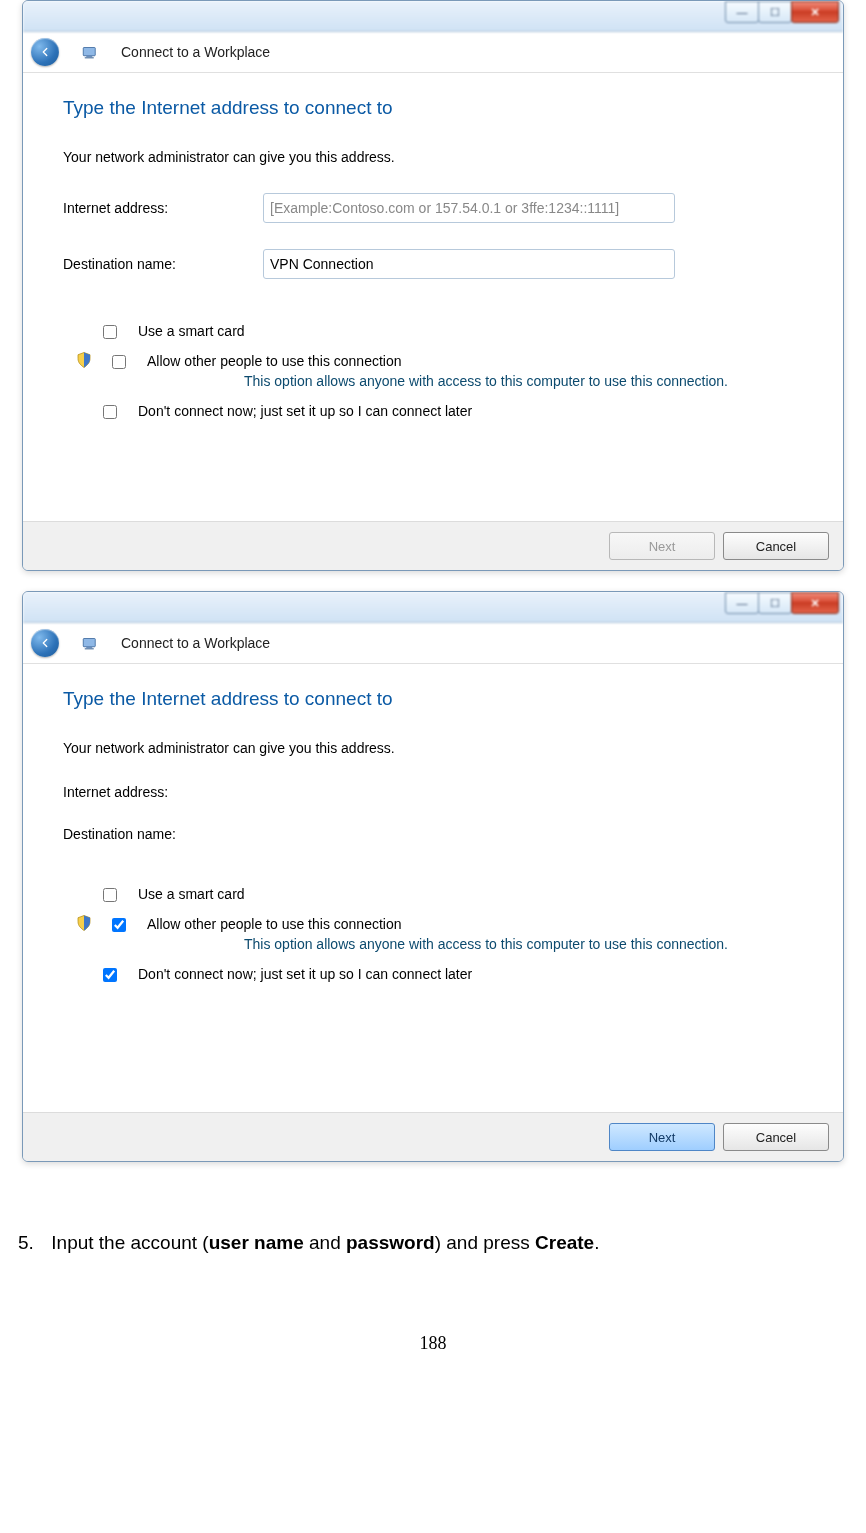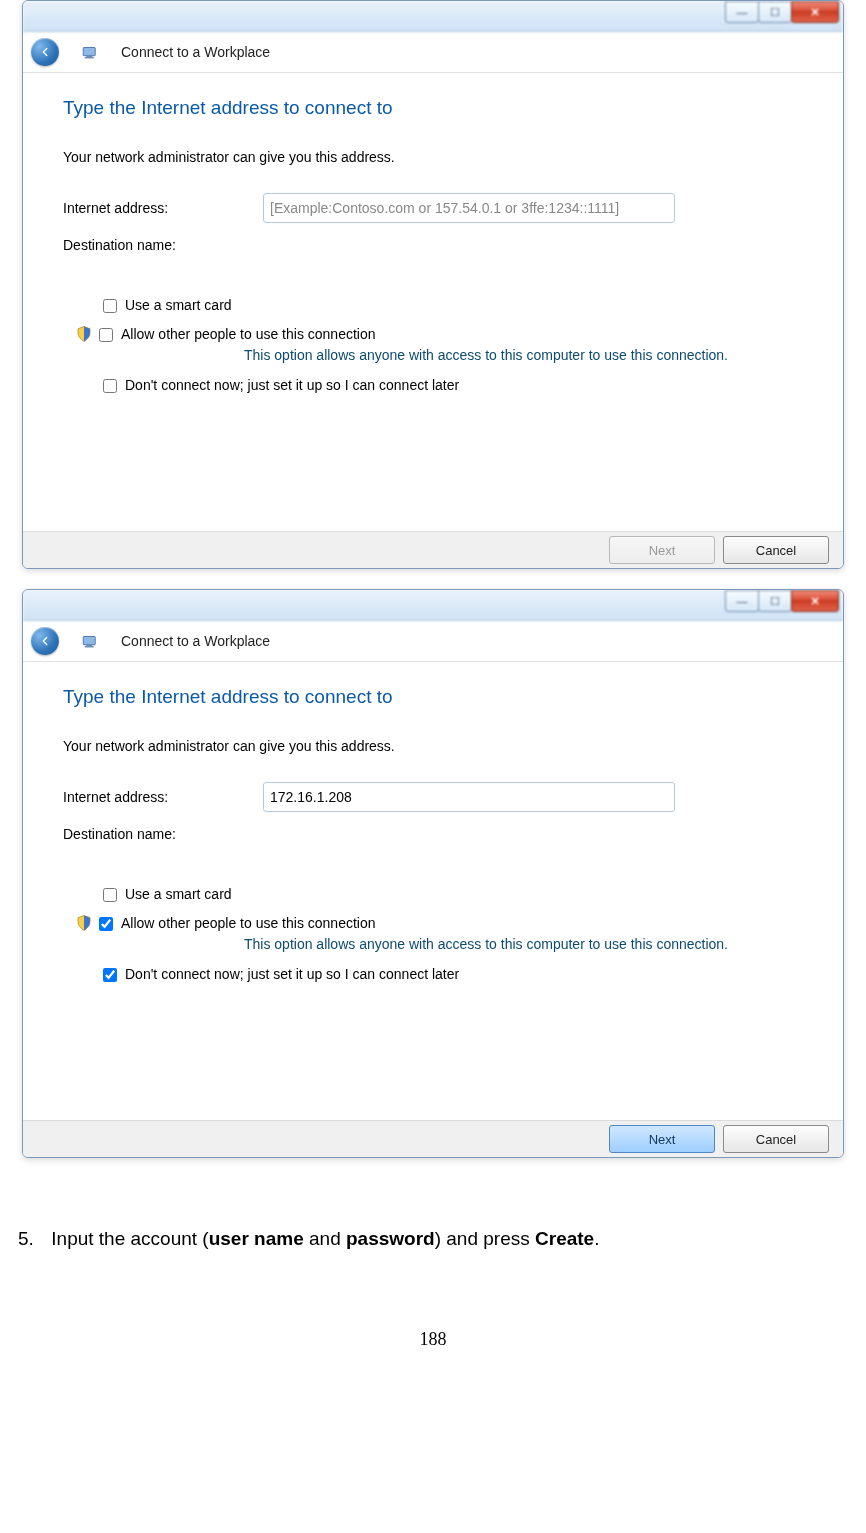--- a/index.html
+++ b/index.html
@@ -79,59 +79,59 @@
     box-shadow: inset 0 1px 1px rgba(255,255,255,.5), 0 1px 2px rgba(0,0,0,.3);
   }
   .wiz-icon {
     width:18px;height:18px;
     display:flex;align-items:flex-end;justify-content:center;
     position:relative;
   }
   .wiz-icon svg{width:18px;height:18px}
   .navbar .title { font-size:14px; color:#222; }
   .content {
-    padding: 18px 40px 20px 40px;
+    padding: 18px 40px 10px 40px;
     min-height: 420px;
     position:relative;
   }
   .heading {
     color:#0b5aa5;
     font-size:19px;
     margin: 6px 0 30px 0;
   }
   .subtext { font-size:14px; margin-bottom:28px; }
   .form-row {
     display:flex;
     align-items:center;
-    margin-bottom:14px;
+    margin-bottom:26px;
   }
   .form-row .lbl { width:200px; font-size:14px; }
   .form-row input[type=text] {
     width: 398px;
     height: 24px;
     padding: 2px 6px;
     border:1px solid #b7c9db;
     border-radius:3px;
     font-size:14px;
     font-family:inherit;
   }
   .form-row input[type=text]::placeholder { color:#888; }
   .options { margin: 44px 0 0 40px; }
-  .opt-row { display:flex; align-items:center; margin-bottom:12px; font-size:14px; }
+  .opt-row { display:flex; align-items:flex-end; margin-bottom:12px; font-size:14px;gap:13px; }
   .opt-row input[type=checkbox]{ margin: 2px 8px 0 0; width:14px;height:14px; }
   .shield {
     width:18px;height:18px;margin-right:6px;margin-left:-28px;
     display:inline-flex;align-items:center;justify-content:center;
   }
   .shield svg{width:18px;height:18px}
   .opt-sub { margin: -8px 0 14px 66px; font-size:14px; color:#0c4a6e;text-align:center; }
   .footer {
     background: #f0f0f0;
     border-top:1px solid #dcdcdc;
-    padding: 4px 14px;
+    padding: 10px 14px;
     display:flex;
     justify-content:flex-end;
     gap:8px;
   }
   .btn {
     min-width:76px;
     height:26px;
     padding:0 14px;
     border:1px solid #8a8a8a;
     border-radius:3px;
@@ -192,20 +192,21 @@
     </div>
     <div class="content">
       <div class="heading">Type the Internet address to connect to</div>
       <div class="subtext">Your network administrator can give you this address.</div>
       <div class="form-row">
         <span class="lbl">Internet address:</span>
         <input type="text" placeholder="[Example:Contoso.com or 157.54.0.1 or 3ffe:1234::1111]" style="">
       </div>
       <div class="form-row">
         <span class="lbl">Destination name:</span>
+        <input type="text" value="VPN Connection" style="">
       </div>
       <div class="options">
         <div class="opt-row">
           <input type="checkbox" style="">
           <span>Use a smart card</span>
         </div>
         <div class="opt-row">
           <span class="shield">
             <svg viewBox="0 0 24 24">
                 <path d="M12 2l8 3v5c0 6-4 9-8 12-4-3-8-6-8-12V5l8-3z" fill="#f7cf4a" stroke="#b28b14"></path>
@@ -250,21 +251,20 @@
             <rect x="5" y="19" width="12" height="1.5" fill="#4c729e"></rect>
           </svg>
       </span>
       <span class="title">Connect to a Workplace</span>
     </div>
     <div class="content">
       <div class="heading">Type the Internet address to connect to</div>
       <div class="subtext">Your network administrator can give you this address.</div>
       <div class="form-row">
         <span class="lbl">Internet address:</span>
-        <input type="text" placeholder="" value="172.16.1.208" style="">
       </div>
       <div class="form-row">
         <span class="lbl">Destination name:</span>
       </div>
       <div class="options">
         <div class="opt-row">
           <input type="checkbox" style="">
           <span>Use a smart card</span>
         </div>
         <div class="opt-row">

